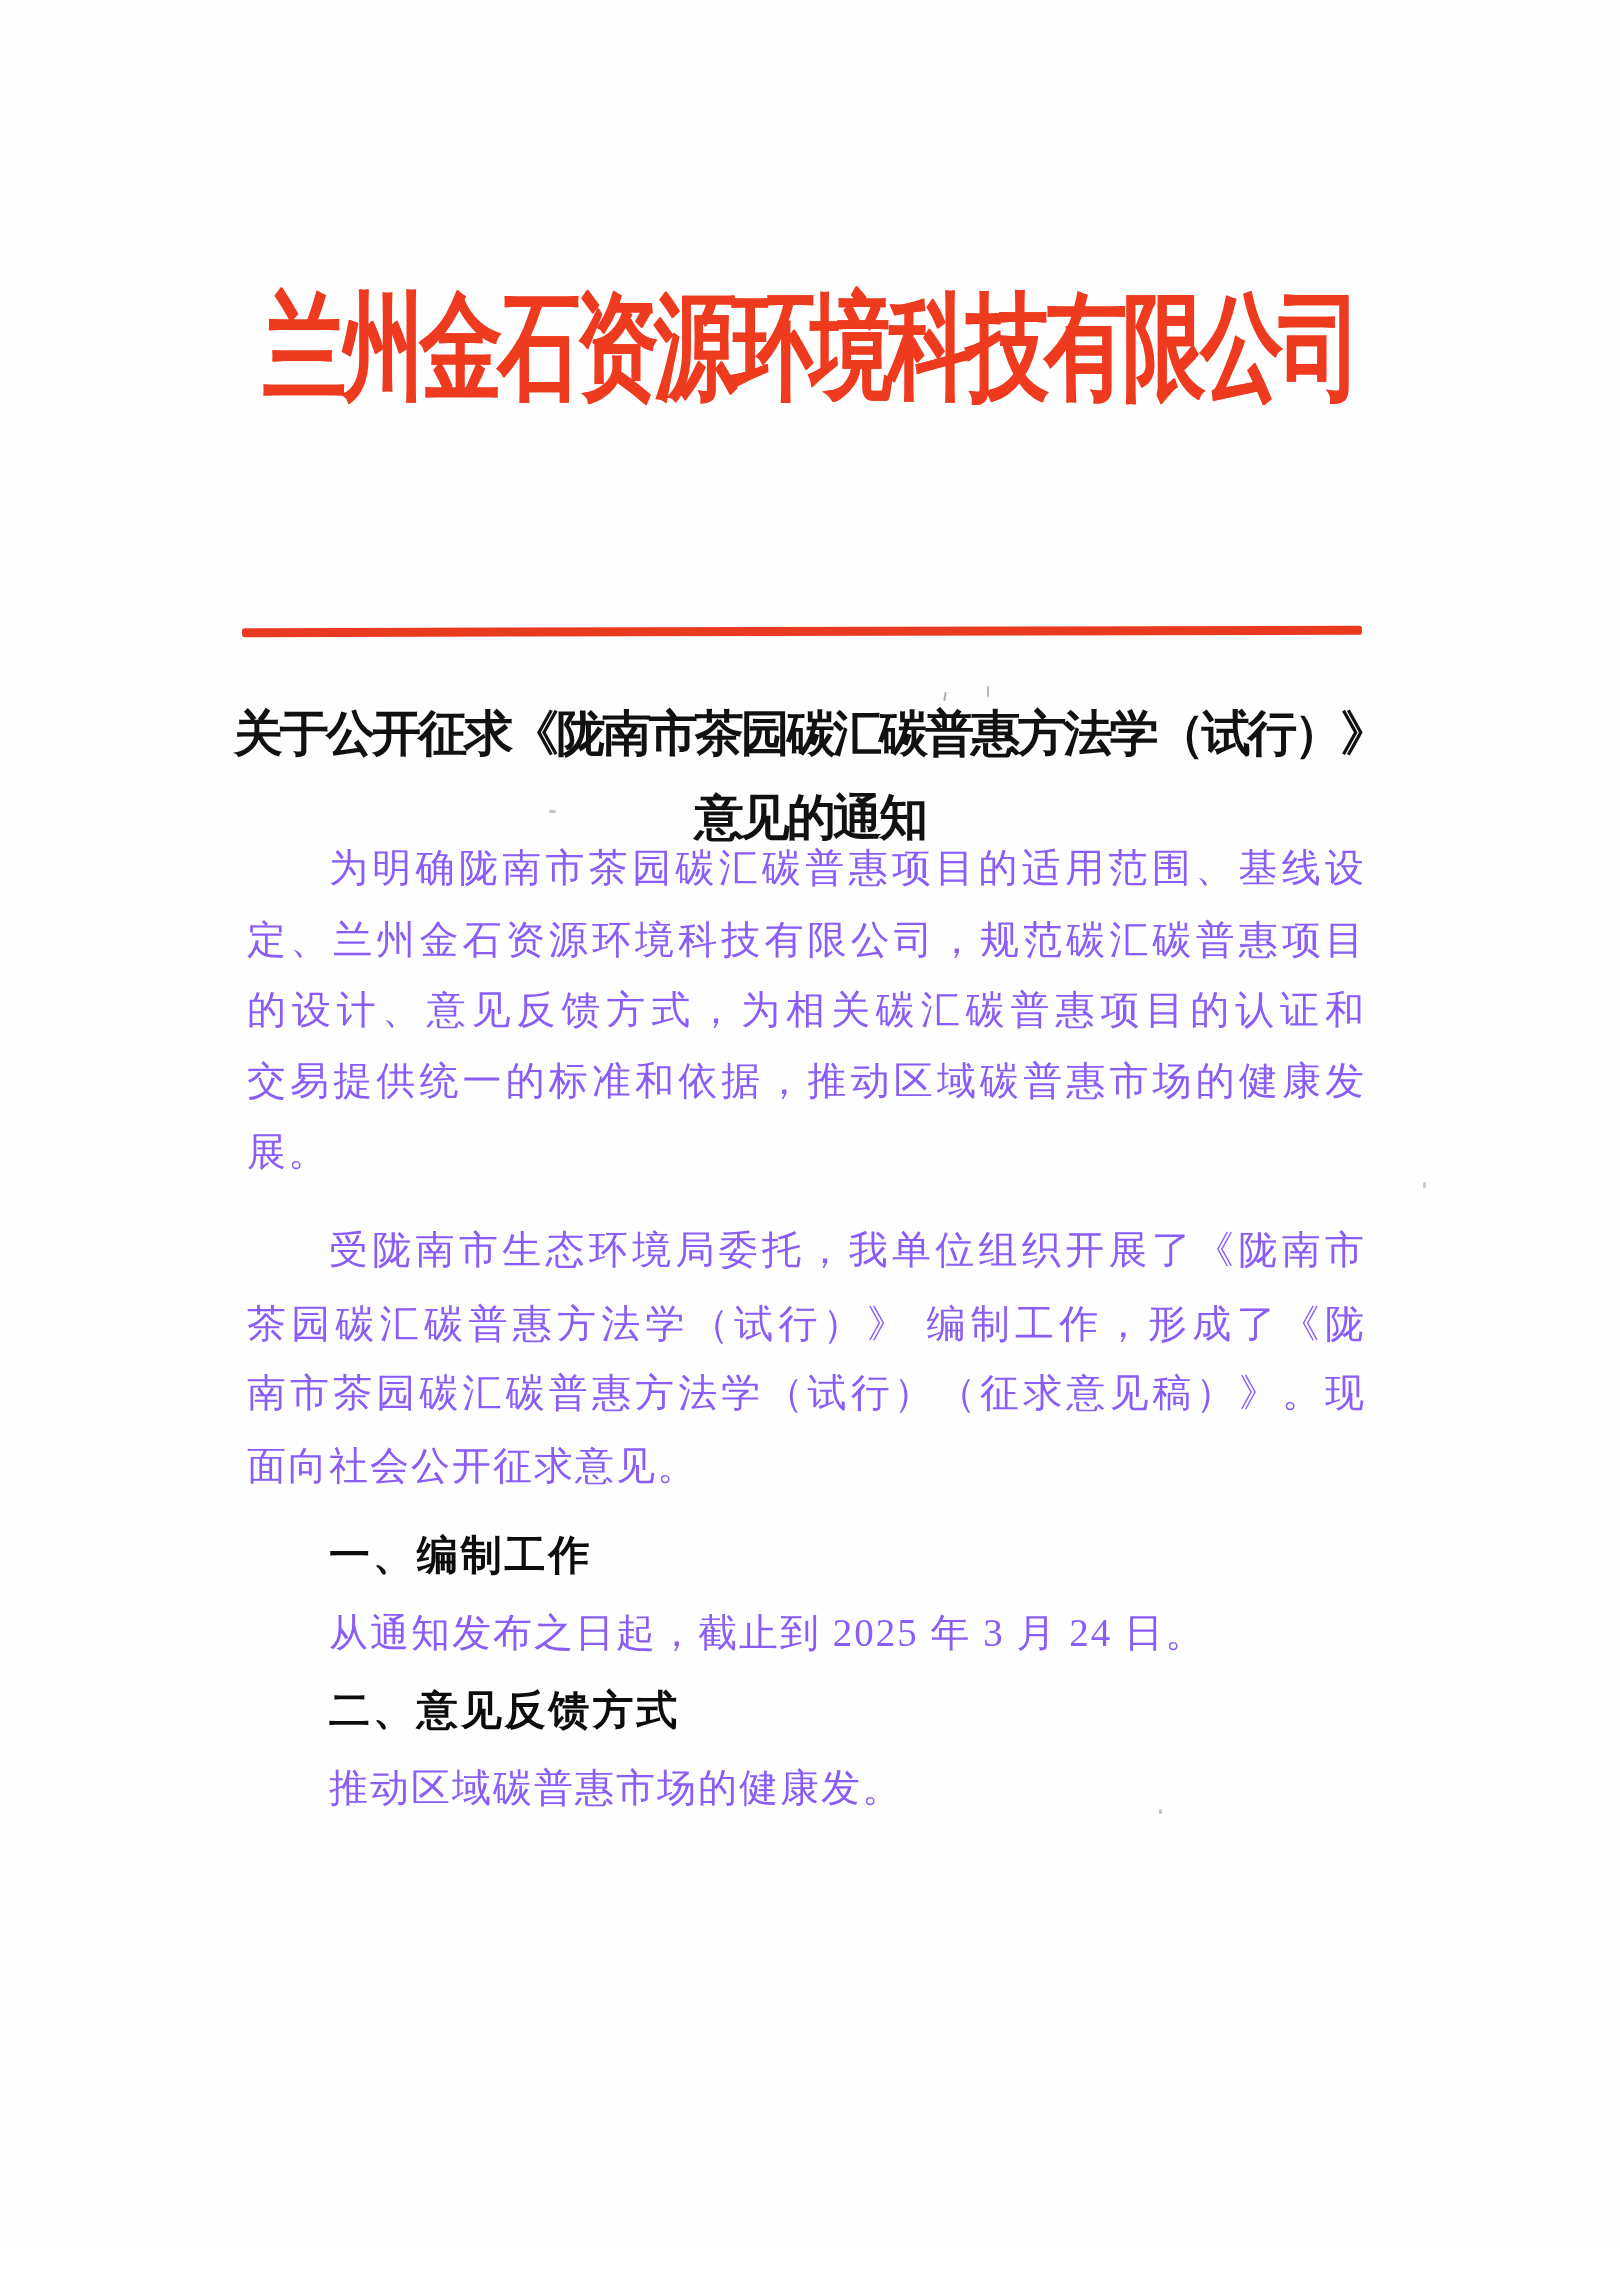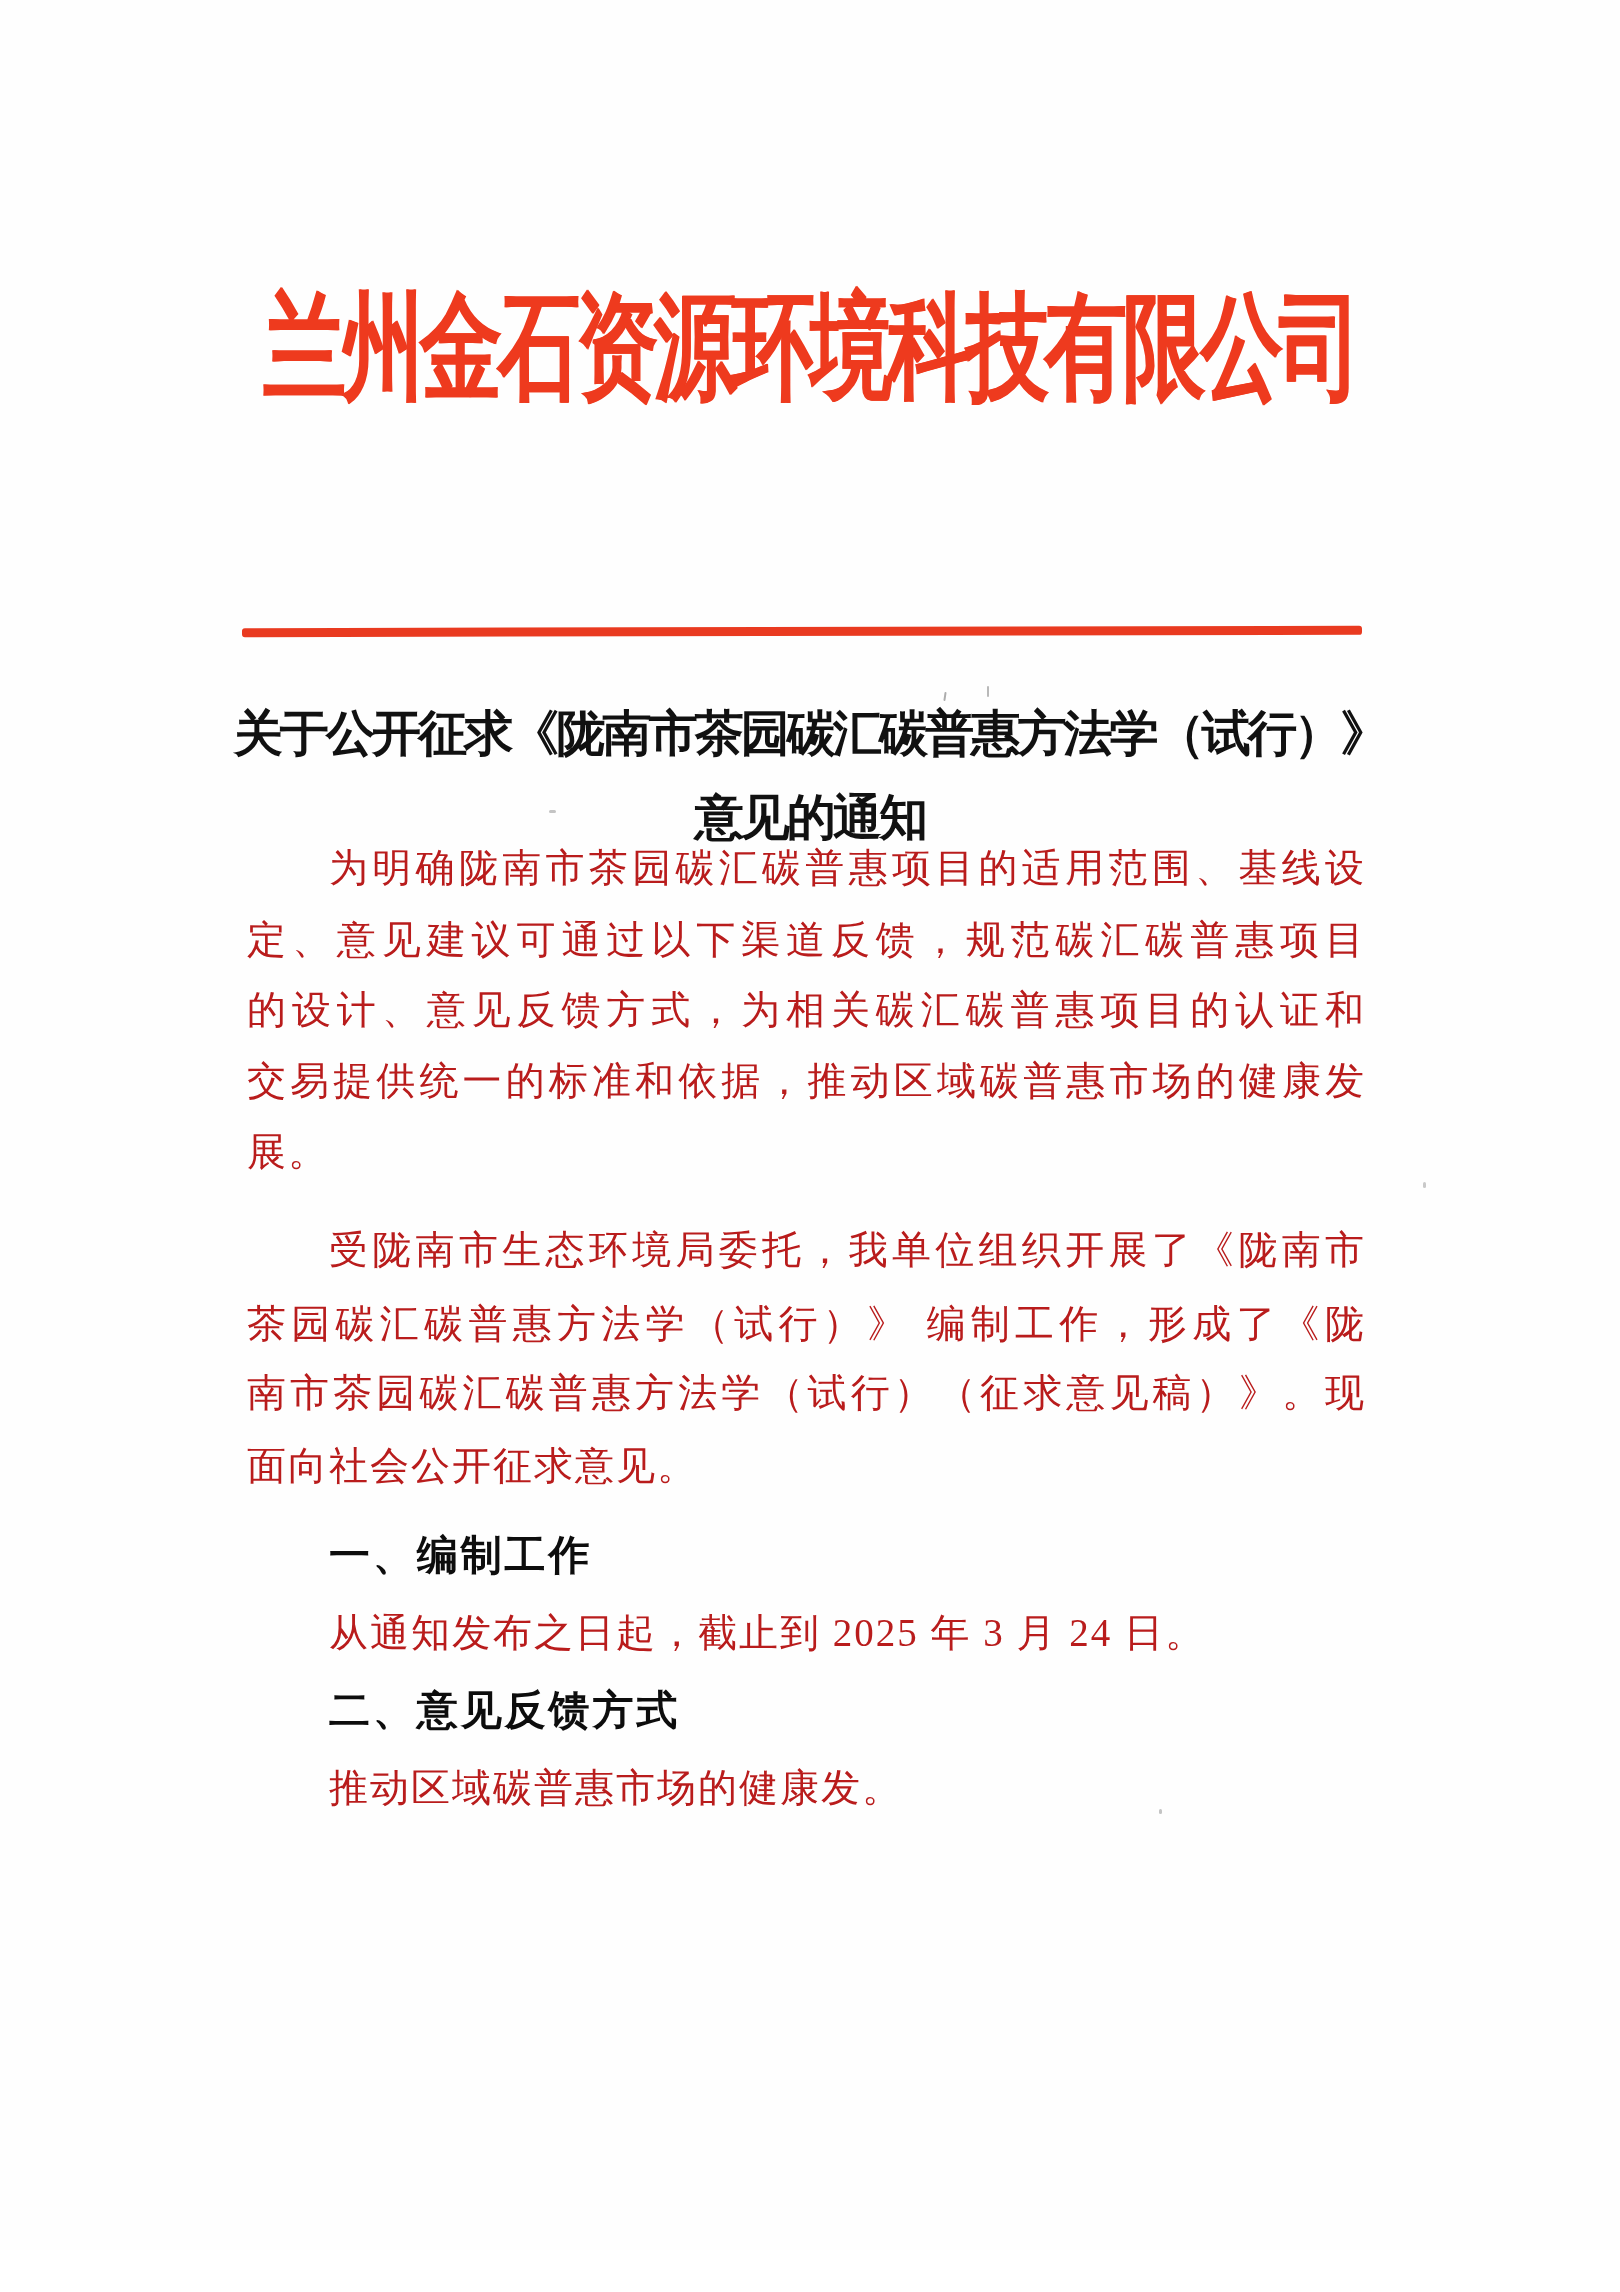--- a/index.html
+++ b/index.html
@@ -62,21 +62,21 @@
     color: #111;
   }
   .title .tline { display: block; text-align: center; }
   
   .bline {
     position: absolute;
     left: 247px;
     width: 1117px;
     font-size: 39px;
     line-height: 72px;
-    color: #b91c1c;
+    color: #8b5cf6;
     white-space: normal;
   }
   .fill {
     text-align: justify;
     text-align-last: justify;
   }
   .ind { text-indent: 82px; }
   .plain { letter-spacing: 2px; }
   .head {
     font-family: "Liberation Sans", "DejaVu Sans", sans-serif;
@@ -107,21 +107,21 @@
   </header>
 
   <div class="red-rule"></div>
 
   <h1 class="title">
     <span class="tline">关于公开征求《陇南市茶园碳汇碳普惠方法学（试行）》</span>
     <span class="tline">意见的通知</span>
   </h1>
 
   <div class="bline fill ind" style="top:832px">为明确陇南市茶园碳汇碳普惠项目的适用范围、基线设</div>
-  <div class="bline fill" style="top:904px">定、意见建议可通过以下渠道反馈，规范碳汇碳普惠项目</div>
+  <div class="bline fill" style="top:904px">定、兰州金石资源环境科技有限公司，规范碳汇碳普惠项目</div>
   <div class="bline fill" style="top:974px">的设计、意见反馈方式，为相关碳汇碳普惠项目的认证和</div>
   <div class="bline fill" style="top:1045px">交易提供统一的标准和依据，推动区域碳普惠市场的健康发</div>
   <div class="bline plain" style="top:1116px">展。</div>
 
   <div class="bline fill ind" style="top:1214px">受陇南市生态环境局委托，我单位组织开展了《陇南市</div>
   <div class="bline fill" style="top:1288px">茶园碳汇碳普惠方法学（试行）》 编制工作，形成了《陇</div>
   <div class="bline fill" style="top:1357px">南市茶园碳汇碳普惠方法学（试行）（征求意见稿）》。现</div>
   <div class="bline plain" style="top:1430px">面向社会公开征求意见。</div>
 
   <div class="bline head ind" style="top:1519px">一、编制工作</div>

